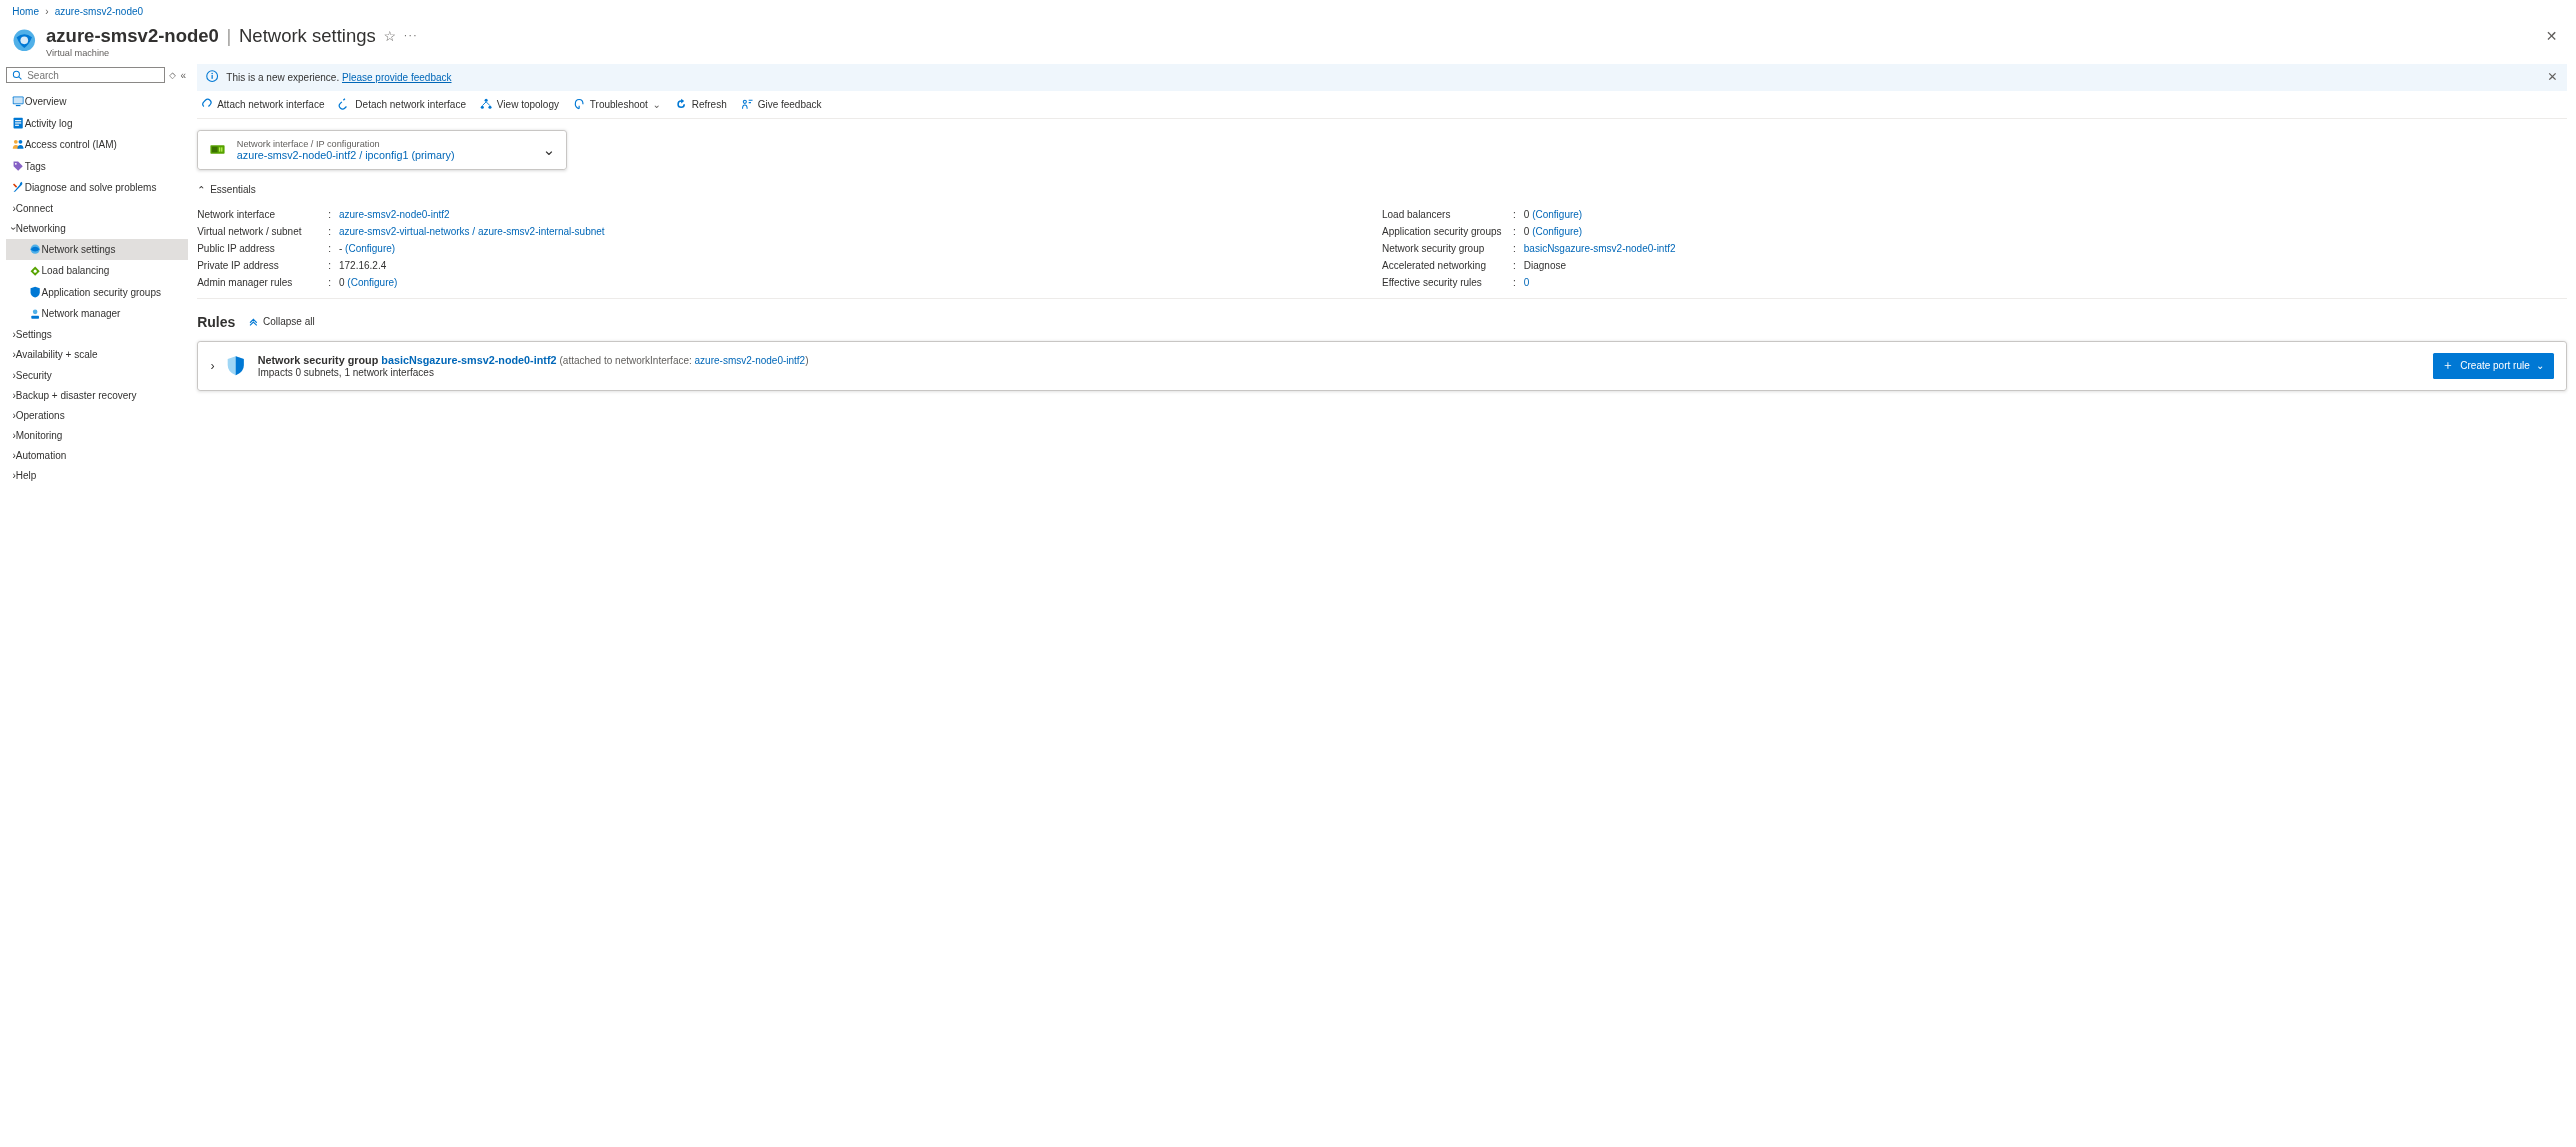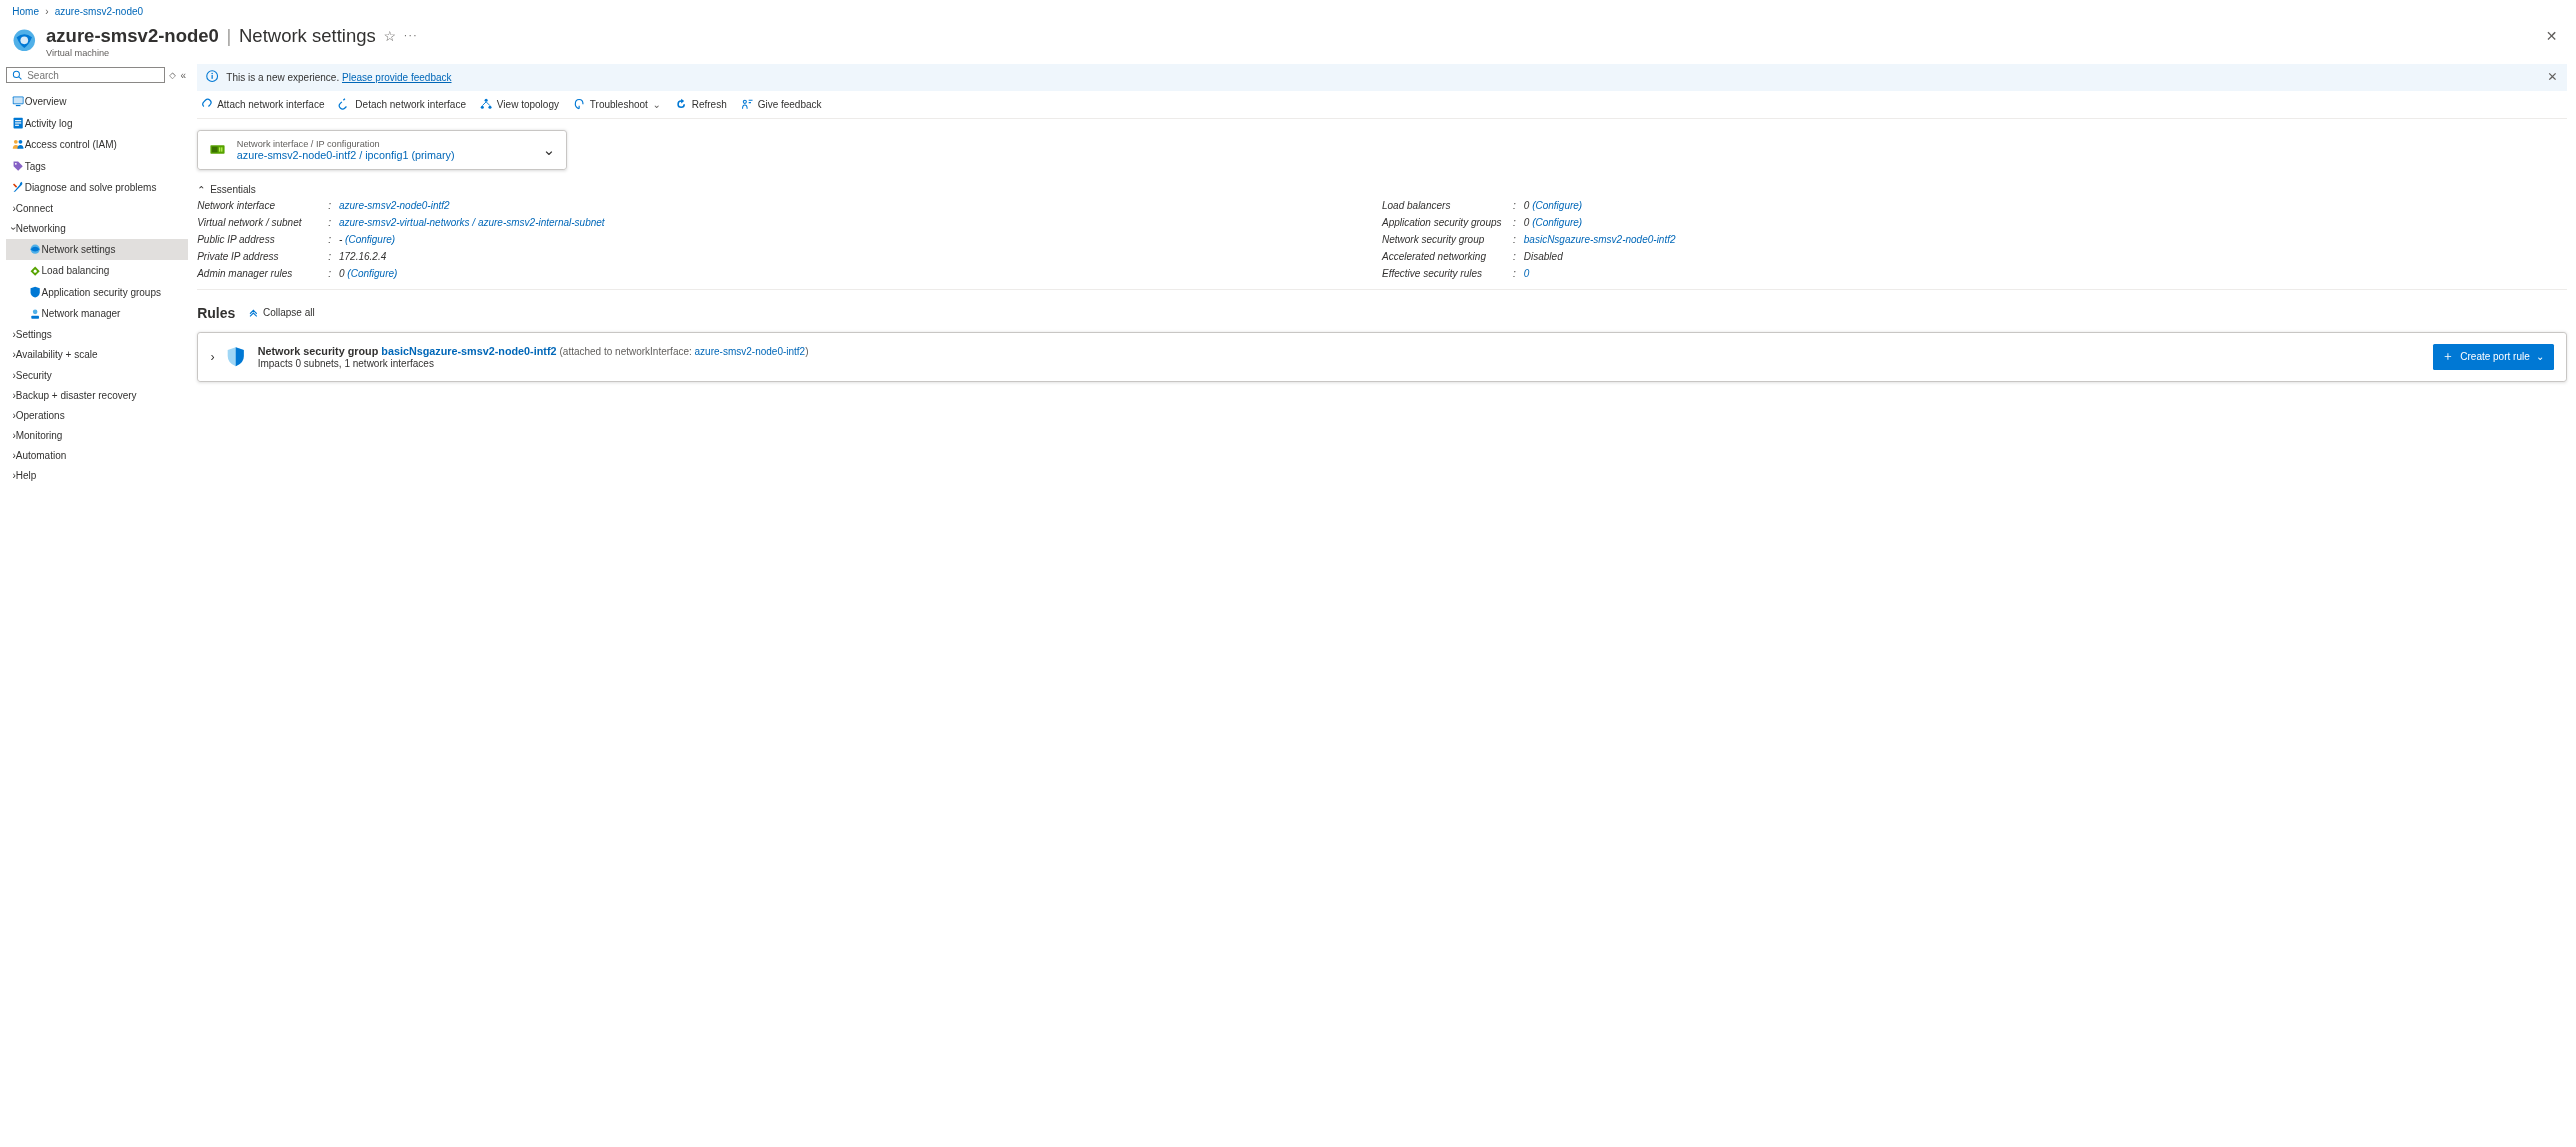--- a/index.html
+++ b/index.html
@@ -89,21 +89,21 @@
   }
   .nic-left { display:flex; align-items:center; gap:10.8px;}
   .nic-icon { width:17px; height:17px; }
   .nic-label { font-size:9.2px; color:#605e5c; }
   .nic-value { font-size:10.8px; color:#0067b8; font-weight:400; }
 
   
   .essentials-header { display:flex; align-items:center; gap:4.6px; margin-top:14px; cursor:pointer; font-size:10px;}
   .essentials-grid {
     display:grid; grid-template-columns: 1fr 1fr; 
-    margin-top:2px; font-size:10px;font-style:italic;
+    margin-top:11px; font-size:10px;
   }
   .ess-row { display:flex; padding:3.1px 0;}
   .ess-label { width:131px; color:#323130;}
   .ess-colon { width:10.8px; color:#323130;}
   .ess-value { color:#323130; }
   .ess-value a { color:#0067b8; text-decoration:none;}
   .ess-divider { border-bottom:0.8px solid #edebe9; margin-top:6.2px;}
 
   
   .rules-header { display:flex; align-items:center; gap:12.3px; margin-top:15.4px;}
@@ -440,21 +440,21 @@
           <div class="ess-value"><span>0 </span><a href="#">(Configure)</a></div>
         </div>
         <div class="ess-row">
           <div class="ess-label">Network security group</div>
           <div class="ess-colon">:</div>
           <div class="ess-value"><a href="#">basicNsgazure-smsv2-node0-intf2</a></div>
         </div>
         <div class="ess-row">
           <div class="ess-label">Accelerated networking</div>
           <div class="ess-colon">:</div>
-          <div class="ess-value">Disabled</div>
+          <div class="ess-value">Diagnose</div>
         </div>
         <div class="ess-row">
           <div class="ess-label">Effective security rules</div>
           <div class="ess-colon">:</div>
           <div class="ess-value"><a href="#">0</a></div>
         </div>
       </div>
     </div>
     <div class="ess-divider"></div>
 

